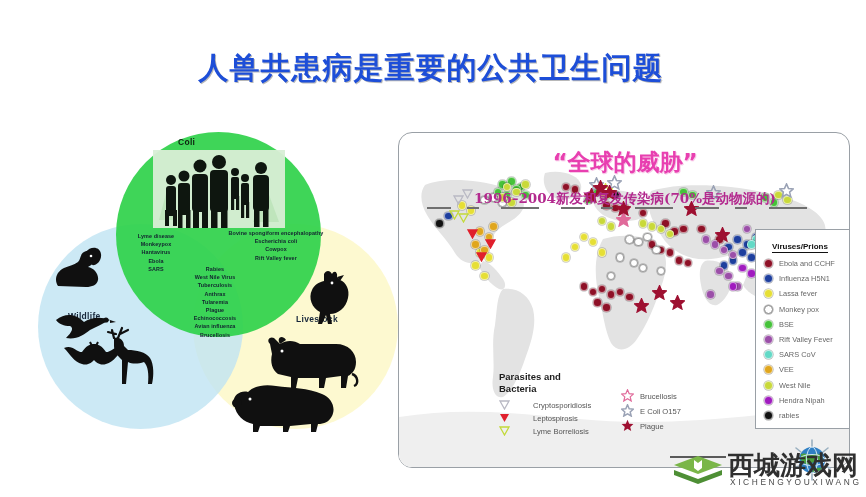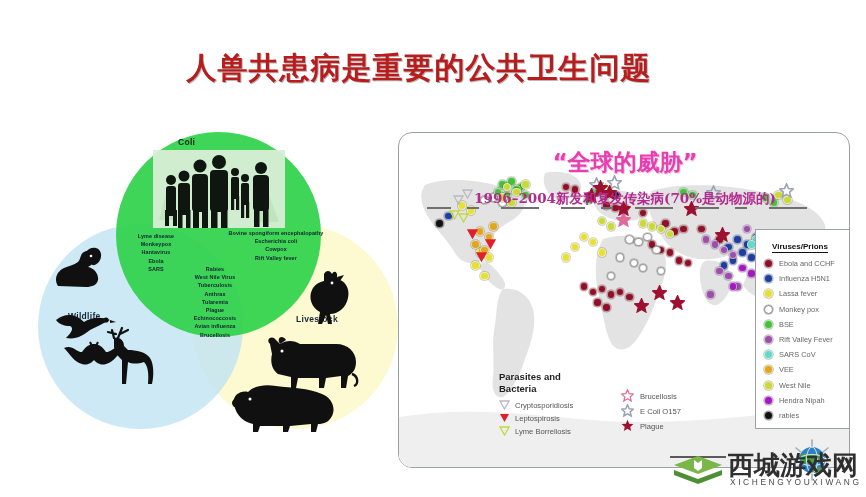--- a/index.html
+++ b/index.html
@@ -5,24 +5,24 @@
   * { margin:0; padding:0; box-sizing:border-box; }
   html,body { width:866px; height:497px; overflow:hidden; }
   body {
     background:#ffffff;
     font-family:"Liberation Sans","DejaVu Sans",sans-serif;
     position:relative;
   }
 
   
   #page-title {
-    position:absolute; top:48px; left:0; width:838px;
+    position:absolute; top:48px; left:12px; width:838px;
     text-align:center;
     font-size:30px; font-weight:bold; letter-spacing:1px;
-    color:#b91c1c;
+    color:#1d4ed8;
     text-shadow:1px 1px 0 #b8b8b8;
     font-family:"DejaVu Sans","Liberation Sans",sans-serif;
   }
 
   
   #venn-panel {
     position:absolute; left:28px; top:128px; width:358px; height:360px;
     background:#ffffff; border-radius:6px;
   }
   .venn-stage { position:absolute; left:0; top:0; width:358px; height:318px; }
@@ -118,21 +118,21 @@
     border:1.4px solid rgba(255,255,255,.55);
     box-shadow:0 0 0 .6px rgba(0,0,0,.18);
   }
 
   
   #parasite-legend { position:absolute; left:100px; top:238px; z-index:7; }
   #parasite-legend .pl-title {
     font-size:9.5px; font-weight:bold; color:#1d1d1d; line-height:1.24;
     margin-bottom:4px;
   }
-  .legend-row { display:flex; align-items:center; gap:5px; height:13px; }
+  .legend-row { display:flex; align-items:center; gap:23px; height:13px; }
   .legend-row .lab { font-size:7.6px; color:#555; white-space:nowrap; }
 
   #star-legend { position:absolute; left:222px; top:256px; z-index:7; }
   #star-legend .legend-row { height:15px; gap:6px; }
   #star-legend .lab { font-size:7.6px; color:#555; }
   .it { font-style:italic; }
 
   
   #virus-legend {
     position:absolute; left:356px; top:96px; width:96px; height:200px;

